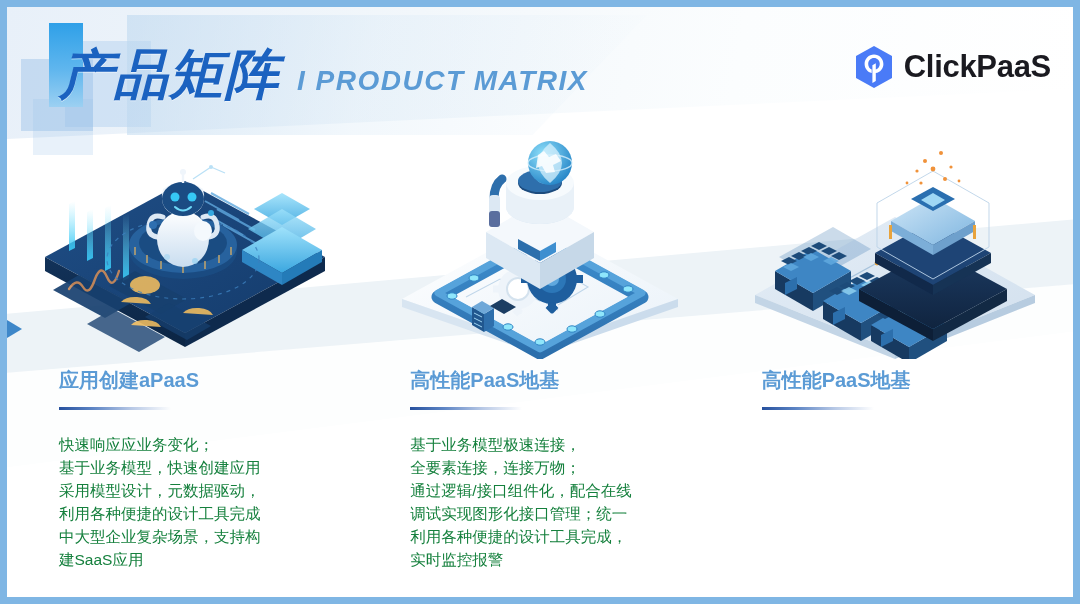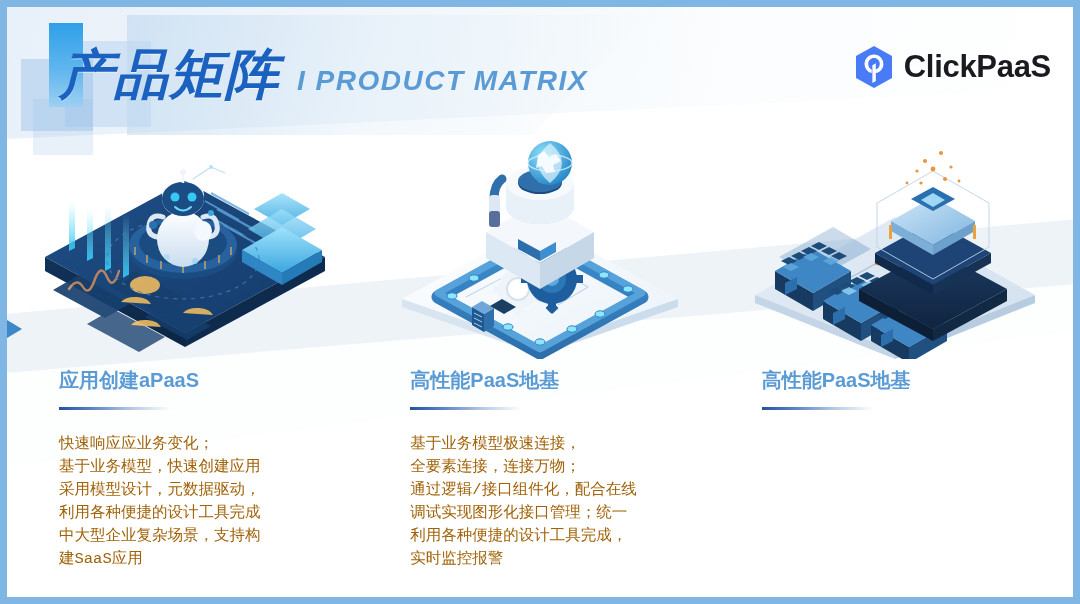--- a/index.html
+++ b/index.html
@@ -103,23 +103,22 @@
     font-size:20px; font-weight:bold; color:#5B9BD5;
     white-space:nowrap;
   }
   .col-rule {
     position:absolute; top:268px; left:52px;
     width:112px; height:3px;
     background:linear-gradient(90deg,#27519E 0%,#5C84C4 30%,#B8C9E6 65%,rgba(255,255,255,0) 100%);
   }
   .col-body {
     position:absolute; top:294px; left:52px; right:8px;
-    font-size:15.5px; line-height:23px; color:#a16207;
+    font-size:15.5px; line-height:23px; color:#15803d;
     white-space:pre-line;
-    font-family:Liberation Mono, monospace;
   }
   
   .col2 .col-head, .col2 .col-rule, .col2 .col-body { left:48px; }
   .col3 .col-head, .col3 .col-rule, .col3 .col-body { left:44px; }
 </style>
 </head>
 <body>
 
 <div id="slide">
 

